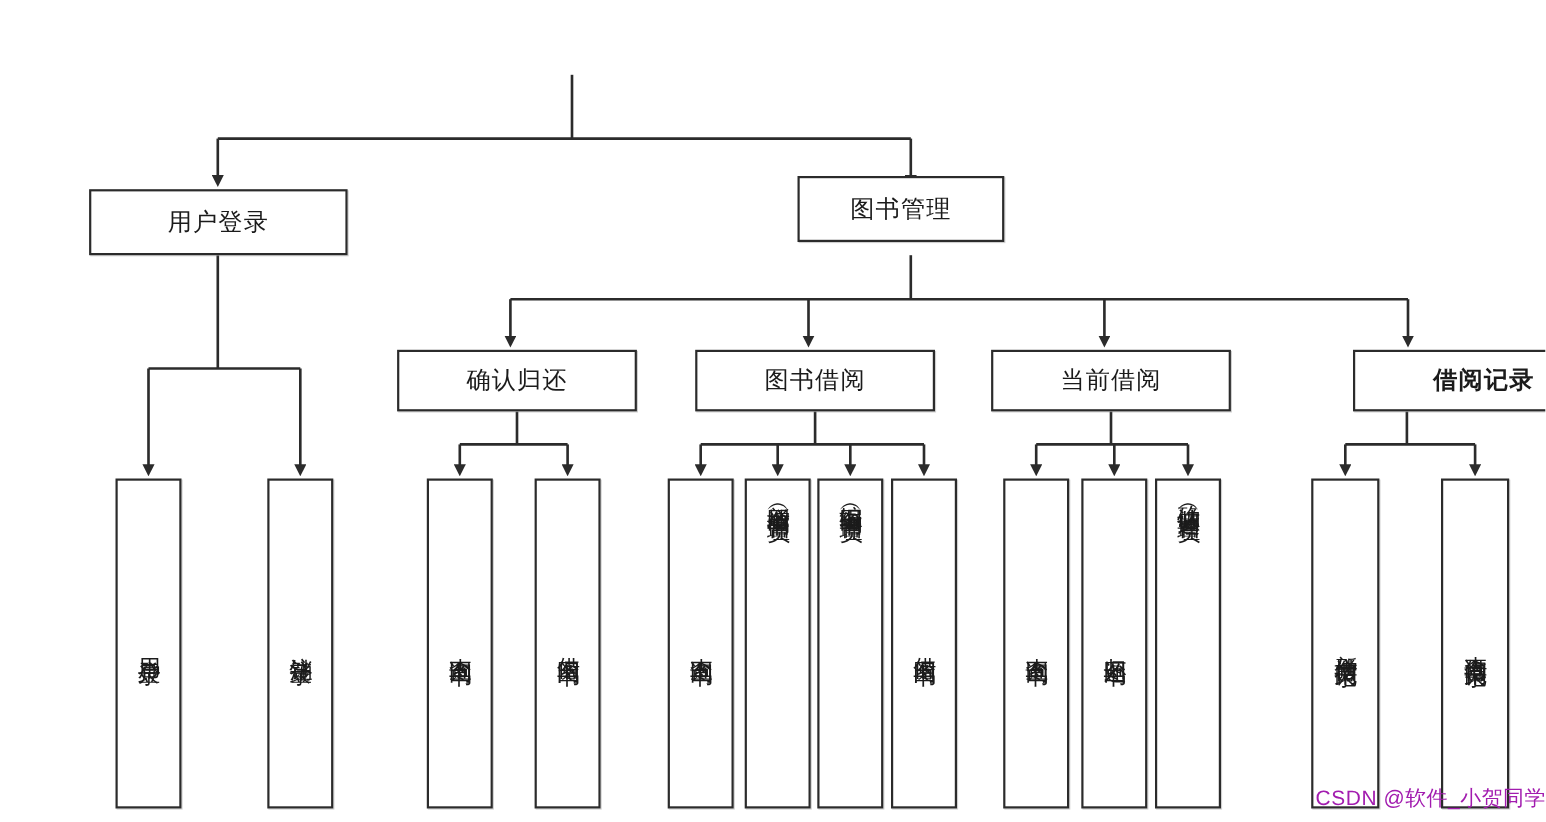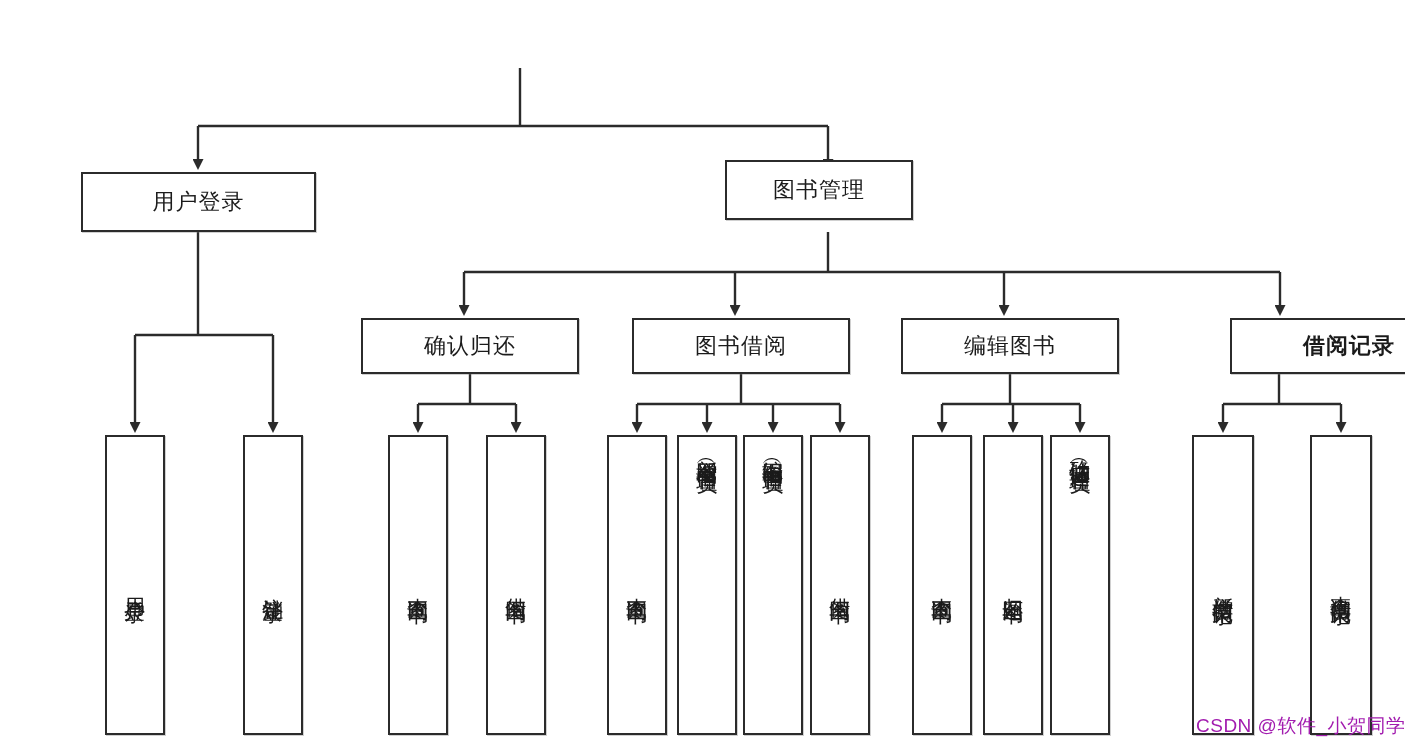--- a/index.html
+++ b/index.html
@@ -131,21 +131,21 @@
       <div class="node horiz" style="left: 711px; top: 160px; width: 188px; height: 60px; margin-left: 14px;">
         <span class="label">图书管理</span>
       </div>
       <div class="node horiz" style="left: 361px; top: 318px; width: 218px; height: 56px;">
         <span class="label">确认归还</span>
       </div>
       <div class="node horiz" style="left: 632px; top: 318px; width: 218px; height: 56px;">
         <span class="label">图书借阅</span>
       </div>
       <div class="node horiz" style="left: 901px; top: 318px; width: 218px; height: 56px;">
-        <span class="label">编辑图书</span>
+        <span class="label">当前借阅</span>
       </div>
       <div class="node horiz" style="left: 1230px; top: 318px; width: 238px; height: 56px; font-weight: bold;">
         <span class="label">借阅记录</span>
       </div>
       <div class="node vert centered" style="left: 105px; top: 435px; width: 60px; height: 300px;">
         <span class="label">用户登录</span>
       </div>
       <div class="node vert centered" style="left: 243px; top: 435px; width: 60px; height: 300px;">
         <span class="label">注销登录</span>
       </div>

